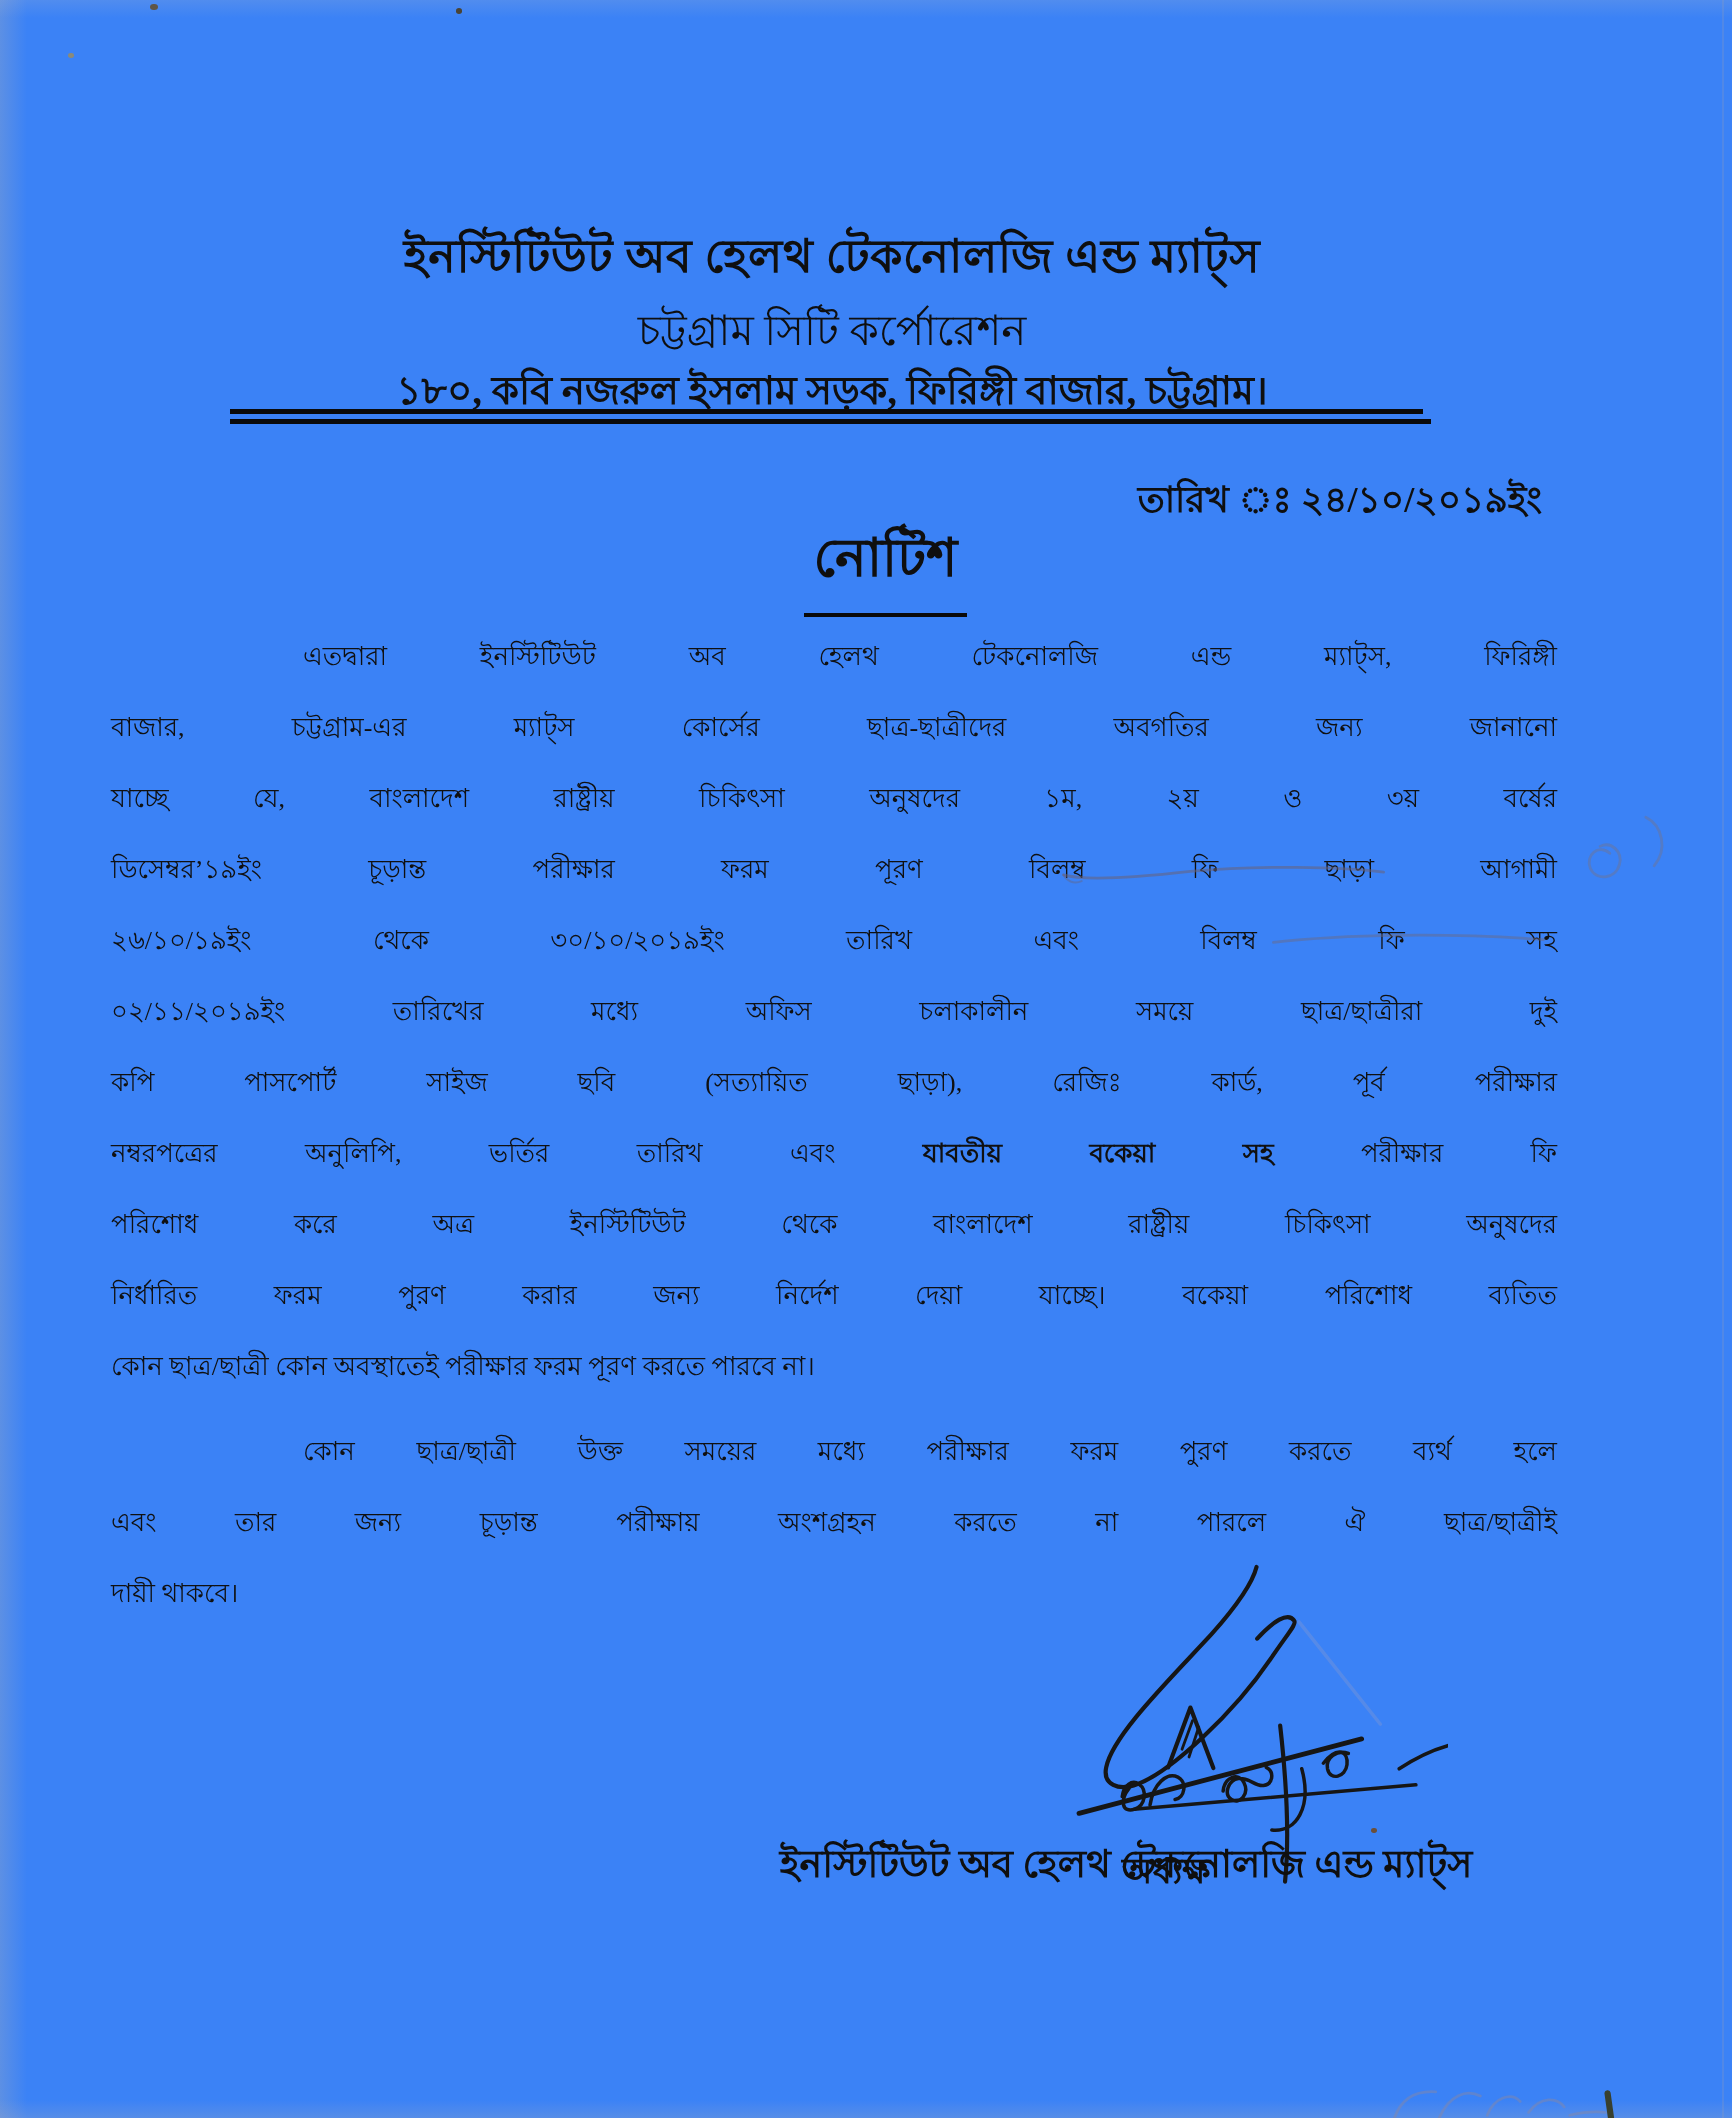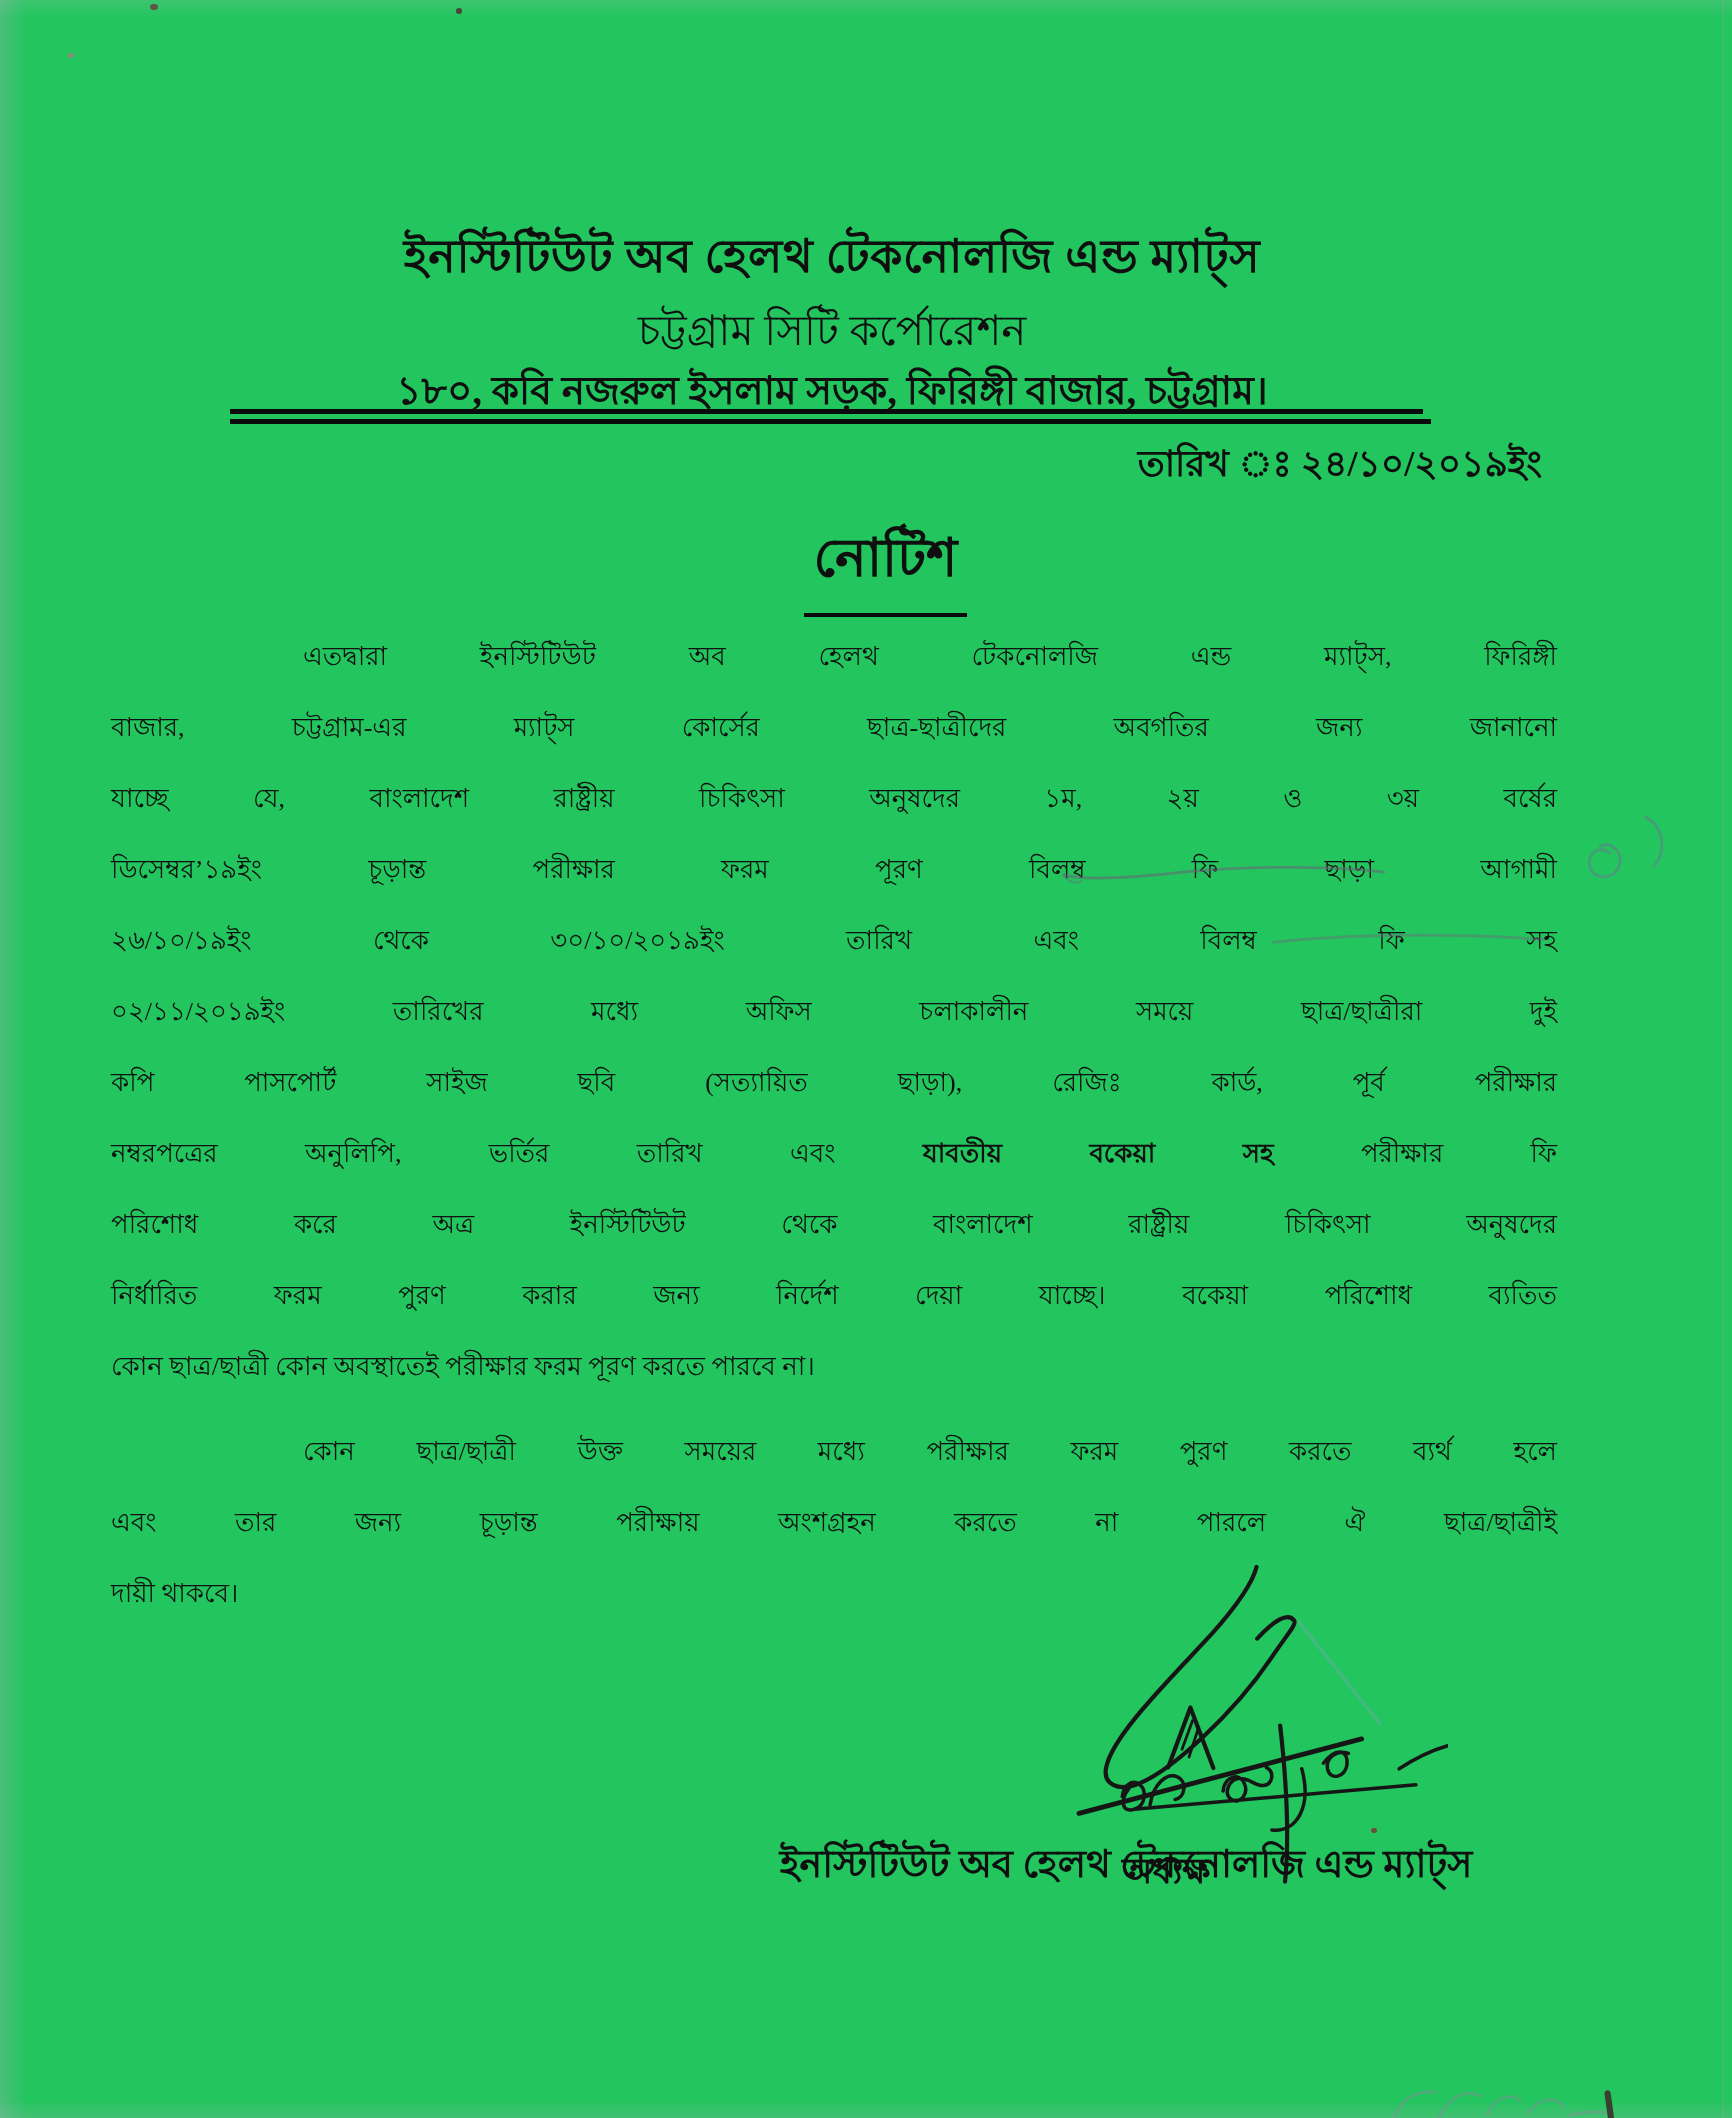--- a/index.html
+++ b/index.html
@@ -1,20 +1,20 @@
 <!DOCTYPE html>
 <html style="font-size:11px"><head>
 <meta charset="utf-8">
 <style>
   html,body{margin:0;padding:0;}
   .page{
     position:relative;
     width:1732px;
     height:2119px;
-    background:#22c55e;
+    background:#3b82f6;
     overflow:hidden;
     color:#0f0f0f;
     font-family:"Liberation Serif","DejaVu Serif",serif;
   }
   .abs{position:absolute;}
   
   .edge-left{left:0;top:0;width:36px;height:100%;
     background:linear-gradient(to right,rgba(170,176,188,.30),rgba(170,176,188,0) 75%);}
   .edge-bottom{left:0;bottom:0;width:100%;height:19.5px;
     background:linear-gradient(to top,rgba(178,178,185,.25),rgba(178,178,185,0));}
@@ -26,21 +26,21 @@
   .org-name{top:221px;font-size:46px;font-weight:700;letter-spacing:0.7px;}
   .org-sub{top:298px;font-size:42px;font-weight:400;}
   .org-address{top:360px;font-size:39px;font-weight:700;}
   .hdr-line{left:0;width:100%;}
 
   .rule-wrap{left:230px;top:409px;width:1201px;}
   .rule{height:4.9px;background:#0a0a0a;}
   .rule.r1{width:1193px;}
   .rule.r2{width:1201px;margin-top:5.6px;}
 
-  .date-line{top:436px;left:0;right:190px;text-align:right;font-size:36px;font-weight:600;}
+  .date-line{top:472px;left:0;right:190px;text-align:right;font-size:36px;font-weight:600;}
 
   .title-wrap{left:39px;top:517px;width:1693px;text-align:center;}
   .title-text{display:inline-block;font-size:53px;font-weight:700;
     padding:0 9.7px 8.4px 9.7px;border-bottom:4.2px solid #0a0a0a;}
 
   .bodytext{left:103px;width:1446px;font-size:26px;font-weight:500;line-height:71px;color:#101010;margin-left:8px;}
   .p1{top:621px;}
   .p2{top:1416px;}
   .bline{text-align:justify;text-align-last:justify;-moz-text-align-last:justify;height:71px;white-space:nowrap;}
   .bline.first{padding-left:192px;}

